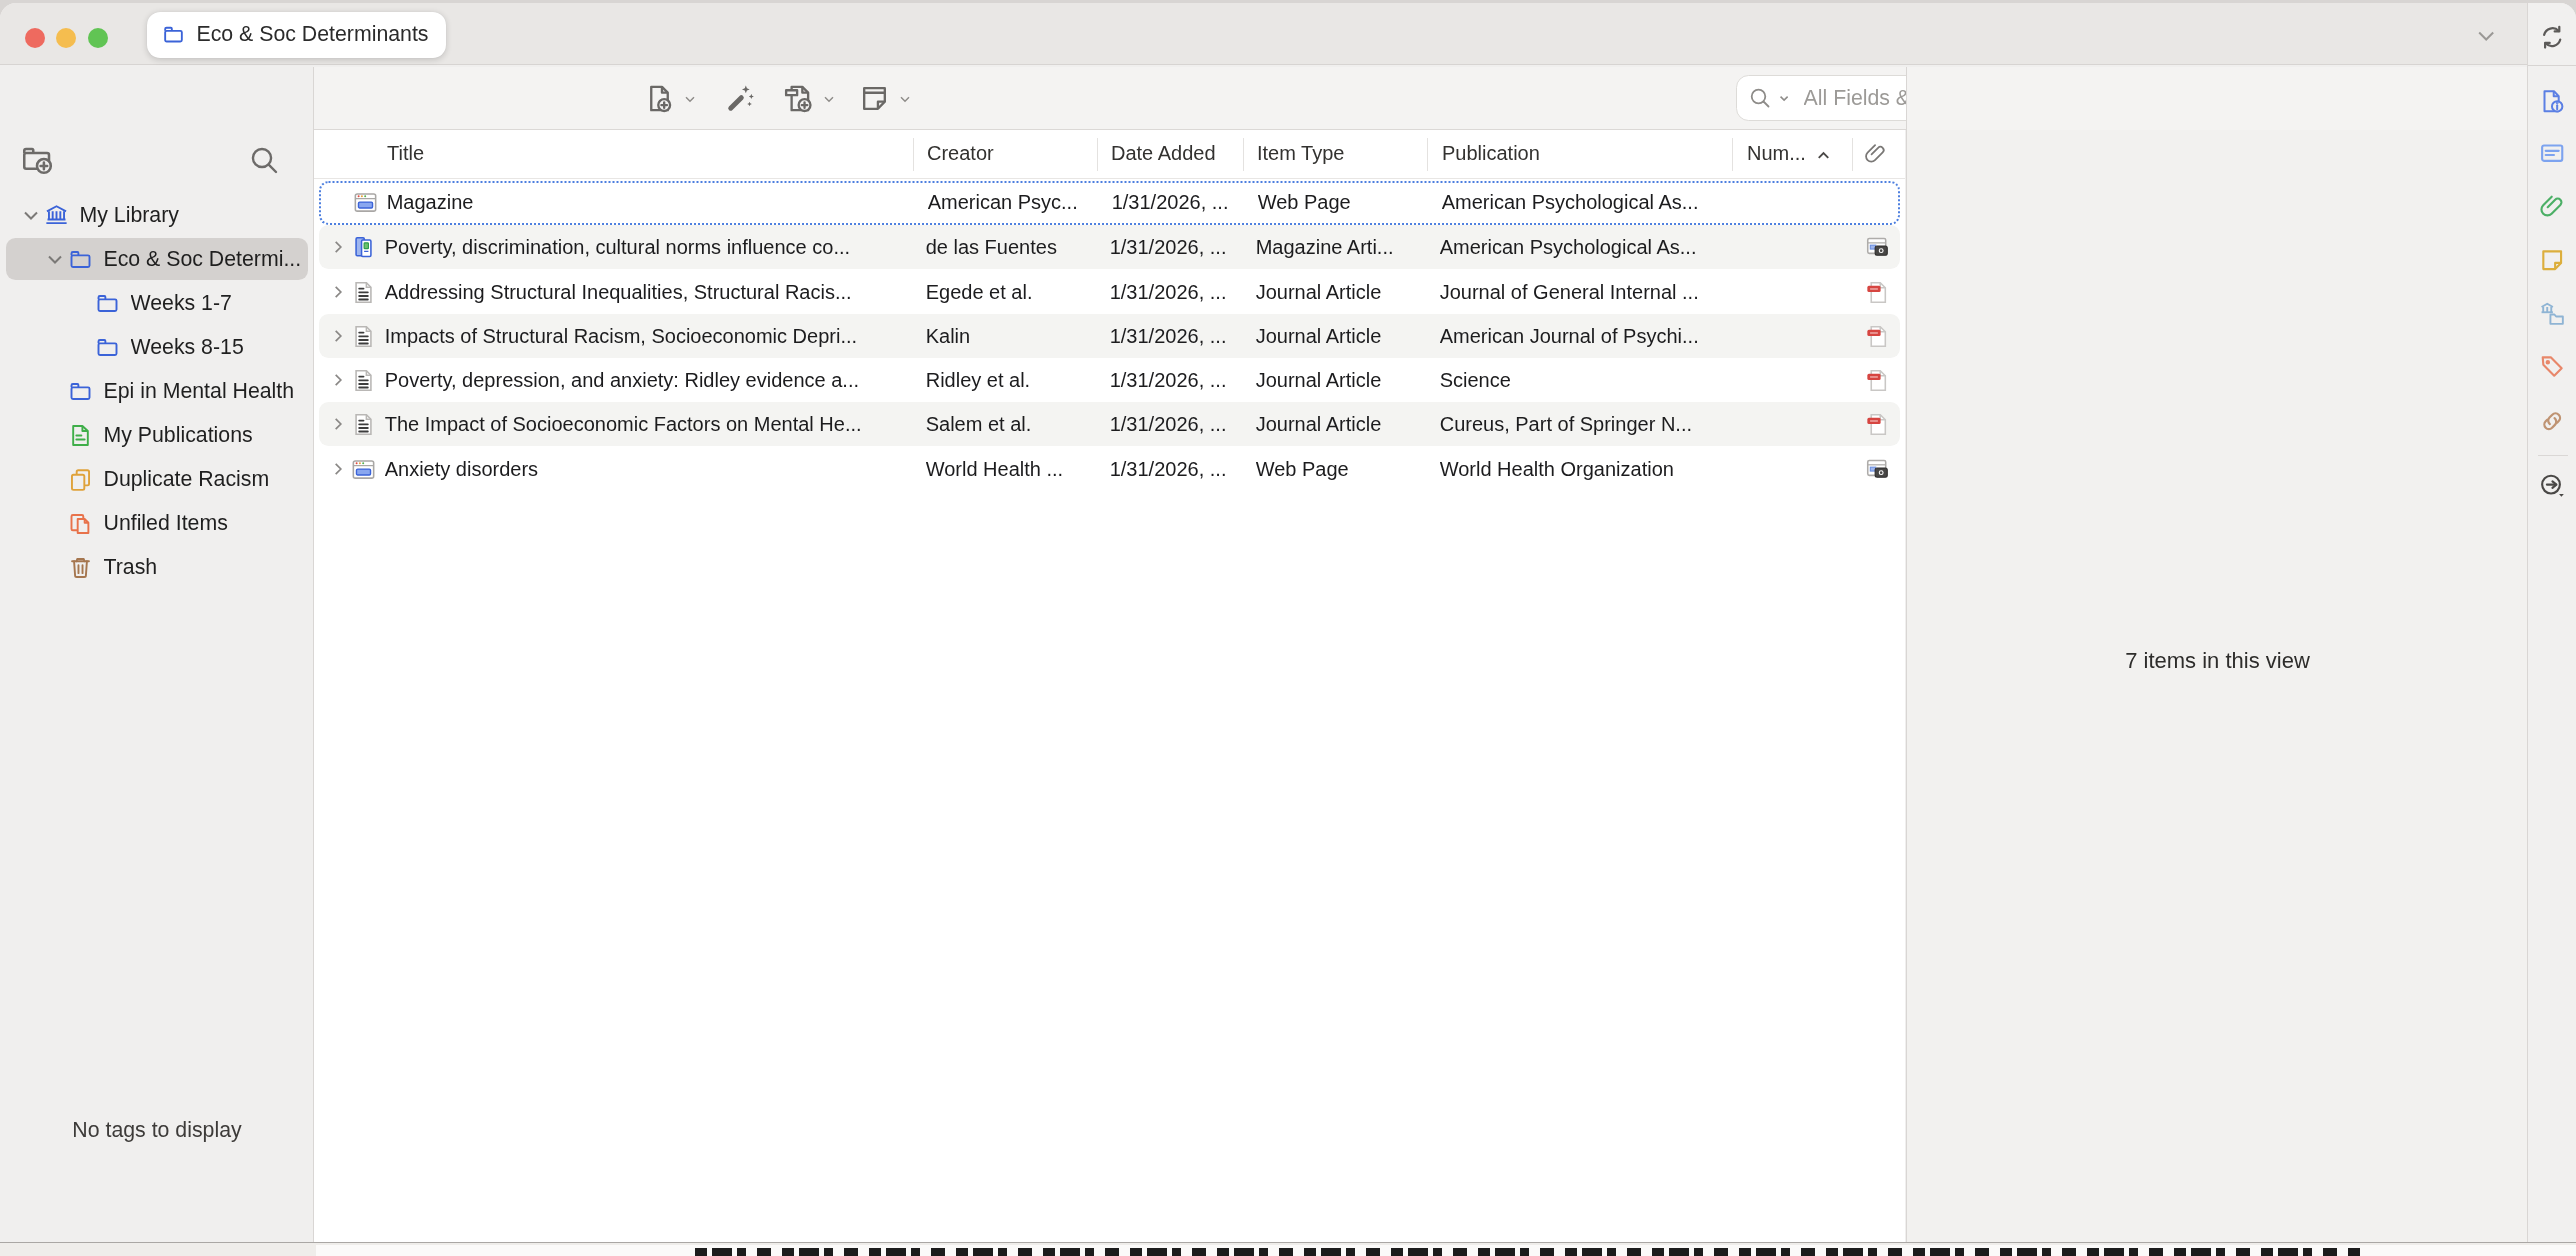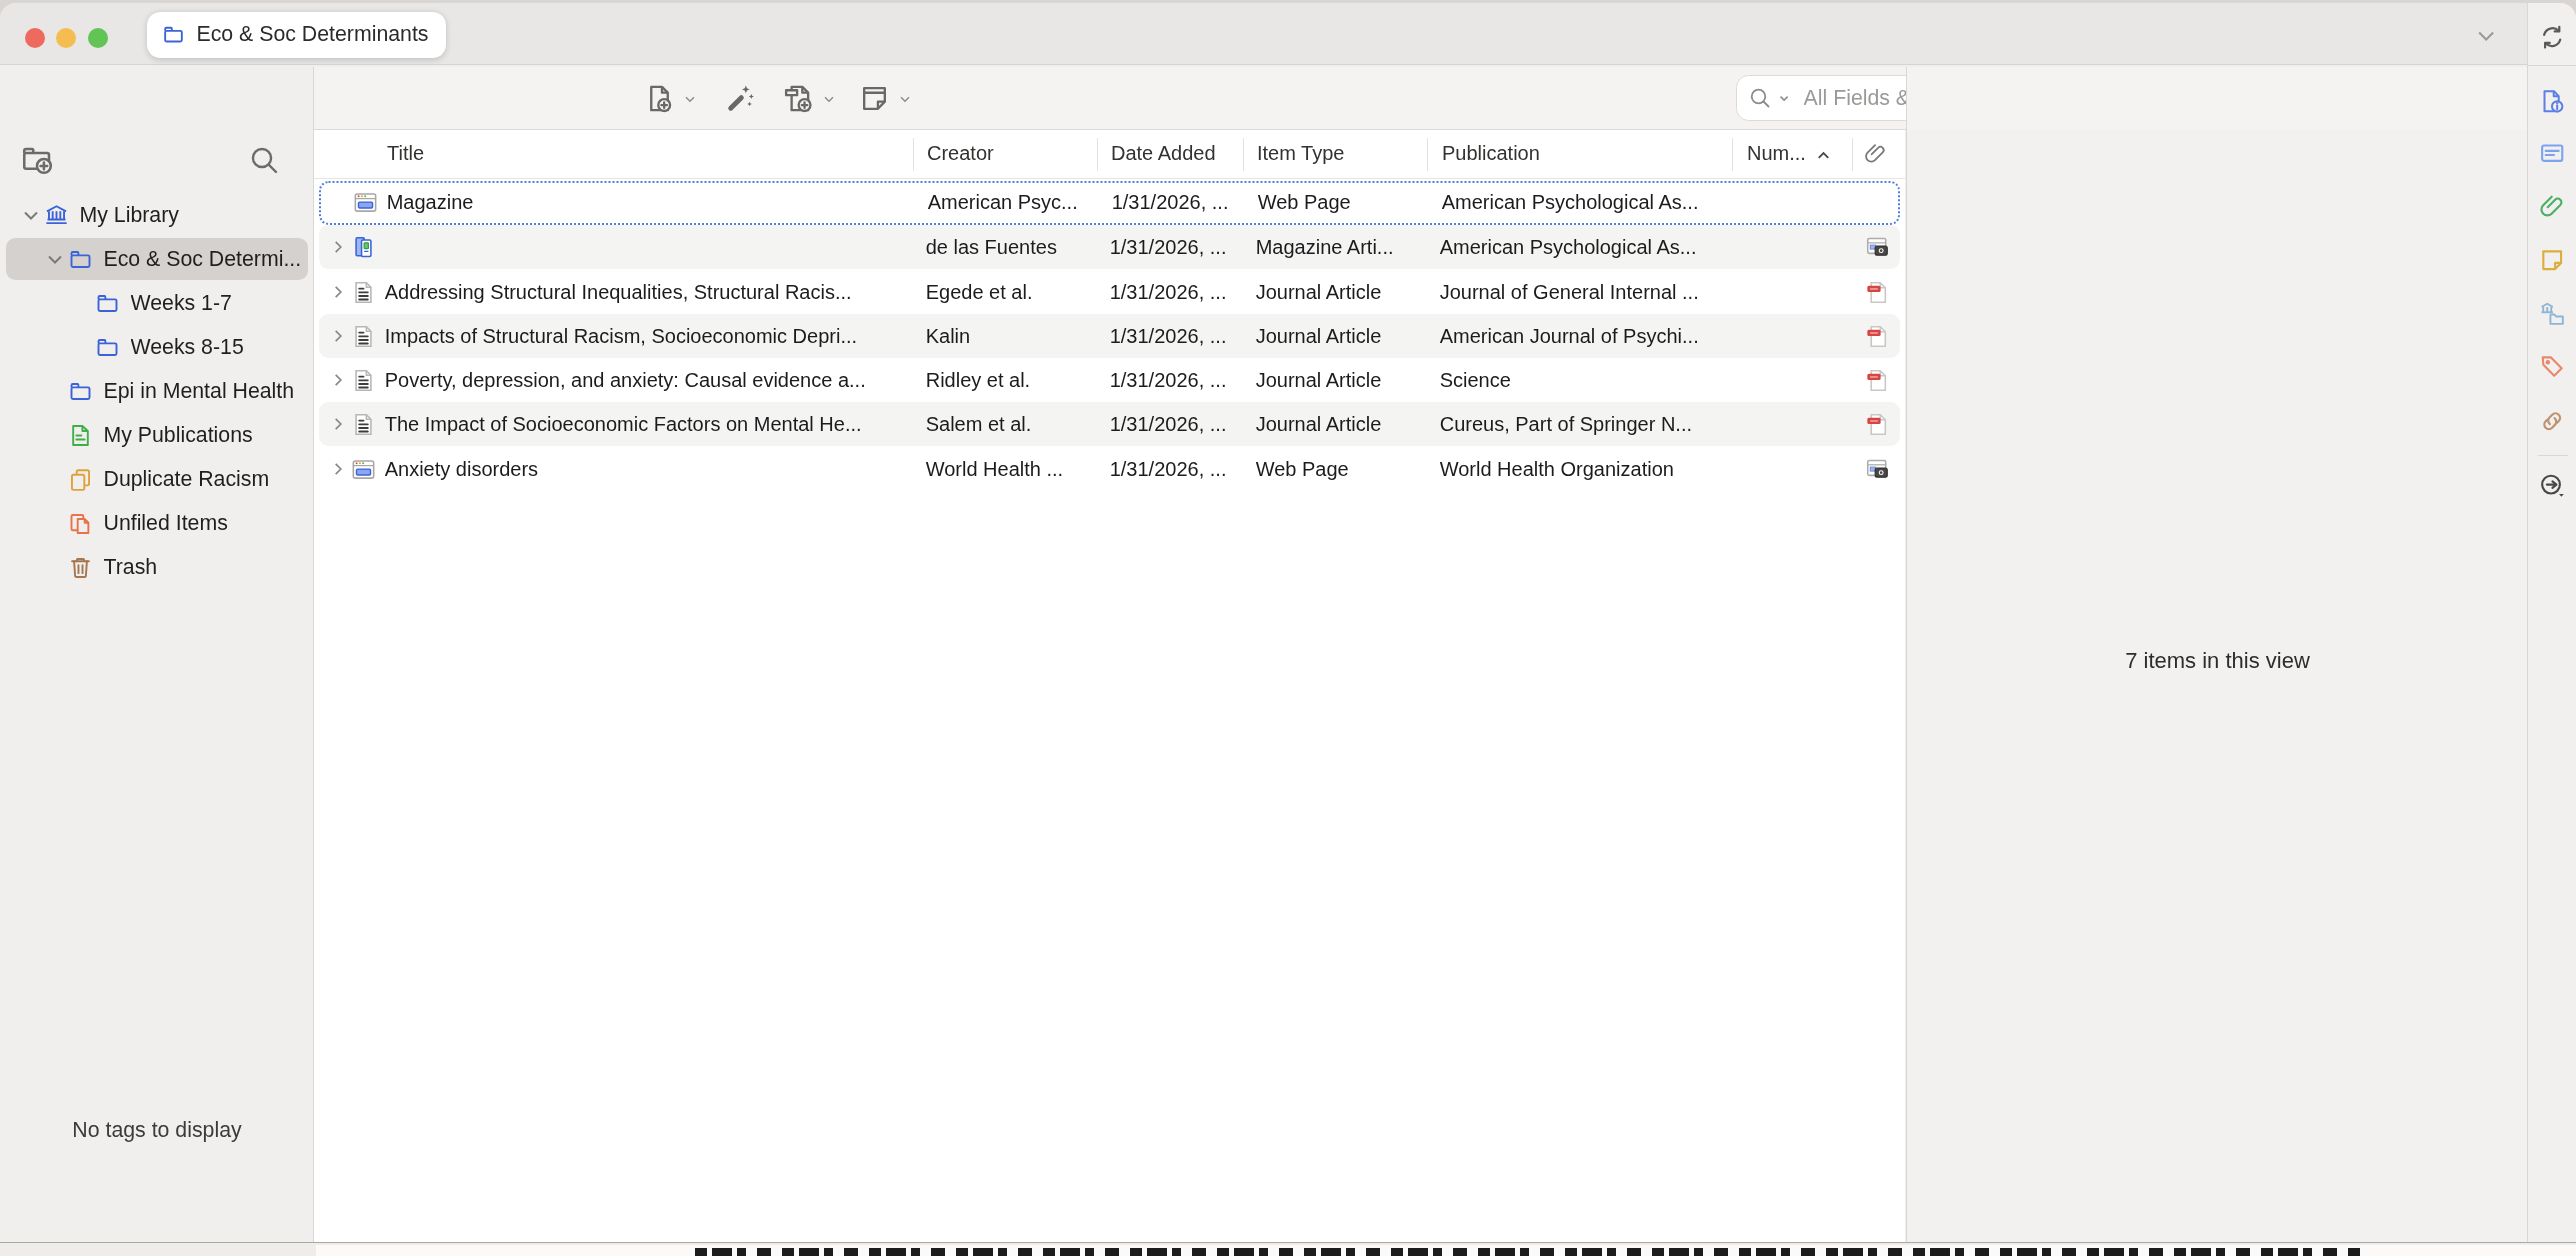--- a/index.html
+++ b/index.html
@@ -409,20 +409,21 @@
           <span class="cell c-icon">
             <span class="g">
               <svg class="icon-svg" viewBox="0 0 32 32">
                 <rect x="6.5" y="3.5" width="10.5" height="23" rx="1.5" fill="#9fb6ee" stroke="#3b63d8" stroke-width="2"></rect>
                 <rect x="13.5" y="6.5" width="12" height="21" rx="1.5" fill="#fff" stroke="#3b63d8" stroke-width="2"></rect>
                 <rect x="16.8" y="10" width="5.5" height="7.5" rx="1" fill="#6ec16a" stroke="#2f9e4e" stroke-width="1.5"></rect>
                 <path d="M16.8 21h5.5" stroke="#3b63d8" stroke-width="1.8"></path>
               </svg>
             </span>
           </span>
+          <span class="cell c-title">Poverty, discrimination, cultural norms influence co...</span>
           <span class="cell c-creator">de las Fuentes</span>
           <span class="cell c-date">1/31/2026, ...</span>
           <span class="cell c-type">Magazine Arti...</span>
           <span class="cell c-pub">American Psychological As...</span>
           <span class="cell c-attach">
             <span class="g">
               <svg class="icon-svg" viewBox="0 0 32 32">
                 <rect x="3.5" y="4.5" width="23" height="19" rx="2" fill="#fff" stroke="#aeacaa" stroke-width="2"></rect>
                 <path d="M3.5 10h23" stroke="#aeacaa" stroke-width="1.6"></path>
                 <rect x="6.8" y="13" width="7" height="5" fill="#9fb6ee" stroke="#6b8fe0" stroke-width="1.4"></rect>
@@ -506,21 +507,21 @@
           <span class="cell c-icon">
             <span class="g">
               <svg class="icon-svg" viewBox="0 0 32 32">
                 <path d="M6.5 3.5h13.2l5.8 5.8v19.2H6.5z" fill="#fff" stroke="#b9b7b5" stroke-width="2"></path>
                 <path d="M19.7 3.5v5.8h5.8" fill="none" stroke="#b9b7b5" stroke-width="2"></path>
                 <path d="M10.5 11h5.5" stroke="#3d3d3d" stroke-width="2.4" stroke-linecap="round"></path>
                 <path d="M10.5 15.8h11M10.5 20.4h11M10.5 25h11" stroke="#3d3d3d" stroke-width="2.4" stroke-linecap="round"></path>
               </svg>
             </span>
           </span>
-          <span class="cell c-title">Poverty, depression, and anxiety: Causal evidence a...</span>
+          <span class="cell c-title">Poverty, depression, and anxiety: Ridley evidence a...</span>
           <span class="cell c-creator">Ridley et al.</span>
           <span class="cell c-date">1/31/2026, ...</span>
           <span class="cell c-type">Journal Article</span>
           <span class="cell c-pub">Science</span>
           <span class="cell c-attach">
             <span class="g">
               <svg class="icon-svg" viewBox="0 0 32 32">
                 <path d="M8 3.5h11.5L26 10v18.5H8z" fill="#fff" stroke="#c9c7c5" stroke-width="2"></path>
                 <path d="M19.5 3.5V10H26" fill="none" stroke="#c9c7c5" stroke-width="2"></path>
                 <rect x="3" y="7.5" width="17" height="8" rx="2" fill="#d64541"></rect>

